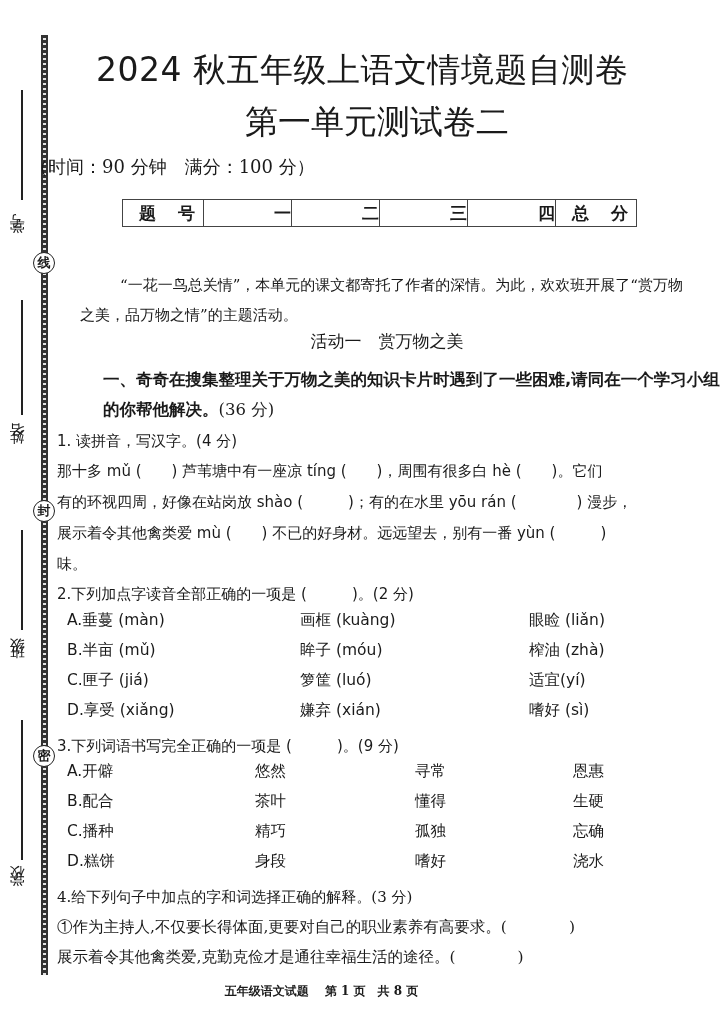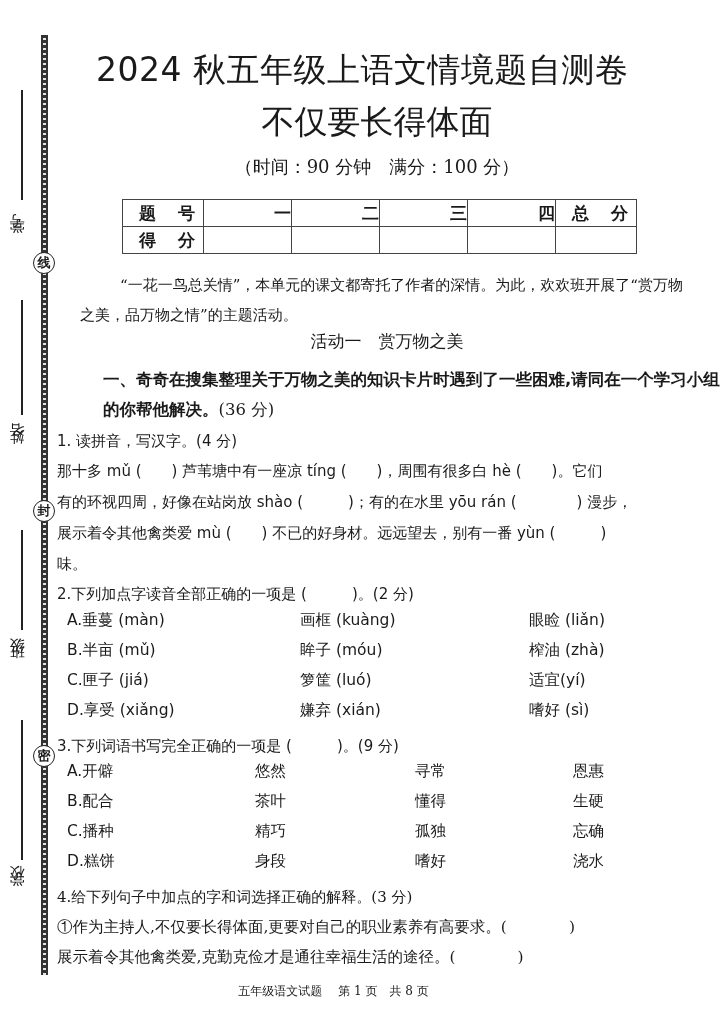--- a/index.html
+++ b/index.html
@@ -10,41 +10,41 @@
     background-image: repeating-linear-gradient(to bottom, #333 0 3px, #e6e6e6 3px 5px);
     border-left: 2px solid #333; border-right: 2px solid #333; box-sizing: border-box; }
   .seal-circle { position: absolute; left: 33px; width: 22px; height: 22px; border-radius: 50%; border: 1.5px solid #222; background: #fff;
     font-family: "DejaVu Sans", sans-serif; font-size: 13px; font-weight: bold; display: flex; align-items: center; justify-content: center; box-sizing: border-box; }
   .side-label { position: absolute; left: 8px; width: 20px; font-family: "DejaVu Sans", sans-serif; font-size: 15px; writing-mode: vertical-rl; transform: rotate(180deg); letter-spacing: 6px; text-align: center; }
   .side-line { position: absolute; left: 21px; width: 1.5px; background: #222; }
 
   
   .title-main { position: absolute; left: 96px; top: 48px; width: 540px; font-family: "DejaVu Sans", sans-serif; font-size: 33px; text-align: left; letter-spacing: 0.5px; white-space: nowrap; }
   .title-sub { position: absolute; left: 0; top: 100px; width: 724px; text-align: center; font-family: "DejaVu Sans", sans-serif; font-size: 33px; padding-left: 30px; box-sizing: border-box; }
-  .title-meta { position: absolute; left: 0; top: 155px; width: 724px; text-align: center; font-size: 18px; padding-left: 30px; box-sizing: border-box; }
+  .title-meta { position: absolute; left: 0; top: 155px; width: 724px; text-align: left; font-size: 18px; padding-left: 30px; box-sizing: border-box; }
 
   
   .score-table { position: absolute; left: 122px; top: 199px; border-collapse: collapse; font-family: "DejaVu Sans", sans-serif; }
   .score-table td { border: 1.5px solid #444; height: 26px; text-align: right; font-size: 17px; font-weight: bold; padding: 0; }
   .score-table td.head { width: 80px; letter-spacing: 8px; }
   .score-table td.c { width: 87px; }
   .score-table td.total { width: 80px; letter-spacing: 8px; }
 
   .para { position: absolute; left: 57px; font-size: 15.5px; line-height: 30px; white-space: nowrap; }
   .intro { left: 80px; top: 270px; width: 610px; white-space: normal; text-indent: 40px; font-size: 15px; line-height: 30px; }
   .activity-title { position: absolute; left: 0; top: 330px; width: 724px; text-align: center; font-family: "DejaVu Sans", sans-serif; font-size: 17px; font-weight: normal; padding-left: 50px; box-sizing: border-box; }
   .section-title { left: 67px; top: 365px; width: 630px; white-space: normal; font-family: "DejaVu Sans", sans-serif; font-weight: bold; font-size: 16.5px; line-height: 30px; margin-left: 36px; }
   .section-title .score { font-weight: normal; font-family: "DejaVu Serif", serif; }
 
   .q-title { font-family: "DejaVu Sans", sans-serif; font-size: 15px; }
 
   .opt-row { position: absolute; left: 67px; width: 620px; height: 30px; font-family: "DejaVu Sans", sans-serif; font-size: 15.5px; }
   .opt-row span { position: absolute; top: 0; white-space: nowrap; }
 
-  .footer { position: absolute; left: 0; top: 983px; width: 635px; text-align: center; font-size: 12px; padding-left: 16px; }
+  .footer { position: absolute; left: 0; top: 983px; width: 635px; text-align: center; font-size: 12px; padding-left: 4px; font-weight: bold; }
 </style>
 </head>
 <body>
 
 <div class="binding-strip"></div>
 <div class="seal-circle" style="top:252px">线</div>
 <div class="seal-circle" style="top:500px">封</div>
 <div class="seal-circle" style="top:745px">密</div>
 
 <div class="side-line" style="top:90px;height:110px"></div>
@@ -53,40 +53,32 @@
 <div class="side-line" style="top:300px;height:115px"></div>
 <div class="side-label" style="top:425px;height:50px">姓名</div>
 
 <div class="side-line" style="top:530px;height:100px"></div>
 <div class="side-label" style="top:640px;height:50px">班级</div>
 
 <div class="side-line" style="top:720px;height:140px"></div>
 <div class="side-label" style="top:868px;height:50px">学校</div>
 
 <div class="title-main">2024 秋五年级上语文情境题自测卷</div>
-<div class="title-sub">不仅要长得体面</div>
+<div class="title-sub">第一单元测试卷二</div>
 <div class="title-meta">（时间：90 分钟　满分：100 分）</div>
 
 <table class="score-table">
   <tbody>
       <tr>
     <td class="head">题 号</td>
     <td class="c">一</td>
     <td class="c">二</td>
     <td class="c">三</td>
     <td class="c">四</td>
     <td class="total">总 分</td>
-  </tr>
-  <tr>
-    <td class="head">得 分</td>
-    <td class="c"></td>
-    <td class="c"></td>
-    <td class="c"></td>
-    <td class="c"></td>
-    <td class="total"></td>
   </tr>
 </tbody>
   </table>
 
 <div class="para intro">“一花一鸟总关情”，本单元的课文都寄托了作者的深情。为此，欢欢班开展了“赏万物之美，品万物之情”的主题活动。</div>
 
 <div class="activity-title">活动一　赏万物之美</div>
 
 <div class="para section-title">
   <span>一、奇奇在搜集整理关于万物之美的知识卡片时遇到了一些困难,请同在一个学习小组的你帮他解决。</span><span class="score">(36 分)</span>

